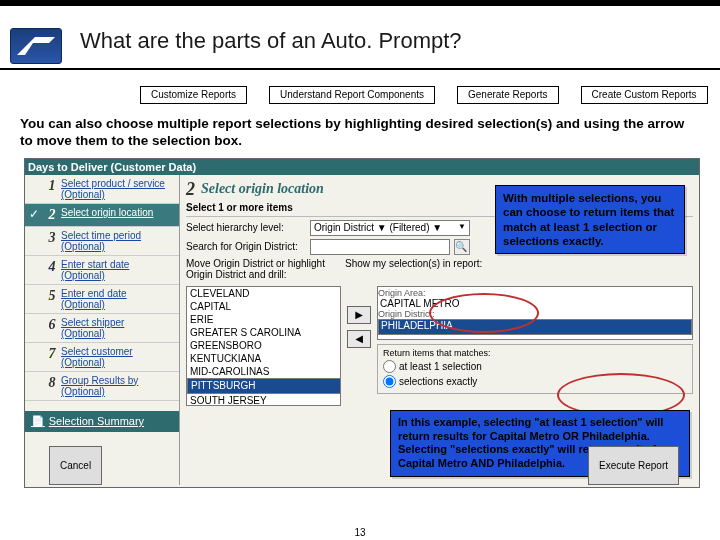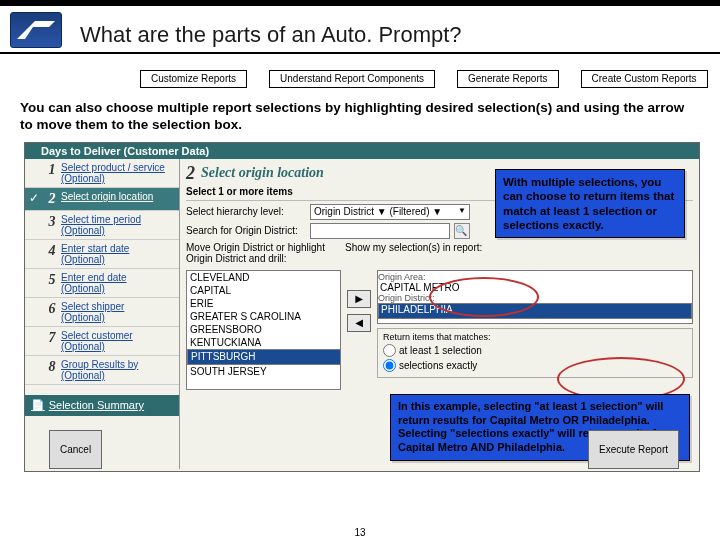--- a/index.html
+++ b/index.html
@@ -1,27 +1,27 @@
 <!DOCTYPE html>
 <html><head>
 <meta charset="utf-8">
 <style>
   * { box-sizing: border-box; margin: 0; padding: 0; }
   body { font-family: Arial, sans-serif; background: #fff; width: 720px; height: 540px; overflow: hidden; position: relative; }
   .slide { position: relative; width: 720px; height: 540px; }
   .topbar { height: 6px; background: #000; }
-  .header { display: flex; align-items: flex-end; padding: 6px 10px 4px 10px; border-bottom: 2px solid #000; }
+  .header { display: flex; align-items: flex-start; padding: 6px 10px 4px 10px; border-bottom: 2px solid #000; margin-top: 16px; }
   .logo { width: 52px; height: 36px; background: linear-gradient(180deg,#1a3d7c 0%,#2a55a8 100%); border-radius: 3px; position: relative; margin-right: 18px; border:1px solid #0a2a5c;}
   .logo svg { position:absolute; left:4px; top:4px; }
   .title { font-size: 22px; color:#1a1a1a; }
   .tabs { display:flex; gap: 22px; margin: 16px 0 8px 140px; }
   .tab { border:1px solid #000; padding: 2px 10px; font-size: 10px; text-align:center; line-height:1.2; min-width:90px; display:flex; align-items:center; justify-content:center; }
   .intro { font-size: 13.5px; font-weight: bold; padding: 4px 20px 6px 20px; line-height:1.25; }
   .app { margin: 2px 20px 0 24px; position:relative; height: 330px; border:1px solid #666; background:#f2f1ea; overflow:hidden; }
-  .app-title { background:#2d6b6f; color:#fff; font-size:11px; padding:2px 16px; font-weight:bold; }
+  .app-title { background:#2d6b6f; color:#fff; font-size:11px; padding:2px 3px; font-weight:bold; }
   .app-body { display:flex; height: calc(100% - 18px); }
   .steps { width: 155px; background:#f2f1ea; border-right:1px solid #999; font-size:10px; }
   .step { display:flex; align-items:flex-start; padding:3px 4px; border-bottom:1px solid #ccc; }
   .step-n { width:18px; font-family: Georgia, serif; font-style: italic; font-weight:bold; font-size:14px; text-align:center; color:#333;}
   .step.active { background:#3a7a7e; color:#fff; }
   .step.active .step-n { color:#fff; }
   .step .chk { width:14px; font-size:12px; color:#7a0; }
   .step.active .chk { color:#fff; }
   .step-t { flex:1; color:#1a4aa0; text-decoration:underline; line-height:1.1; }
   .step.active .step-t { color:#fff; }
@@ -154,20 +154,21 @@
         <div style="flex:1;font-size:10px;">Show my selection(s) in report:</div>
       </div>
       <div class="transfer">
         <div class="listbox">
           <div class="it">CLEVELAND</div>
           <div class="it">CAPITAL</div>
           <div class="it">ERIE</div>
           <div class="it">GREATER S CAROLINA</div>
           <div class="it">GREENSBORO</div>
           <div class="it">KENTUCKIANA</div>
+          <div class="it">MID-CAROLINAS</div>
           <div class="it sel">PITTSBURGH</div>
           <div class="it">SOUTH JERSEY</div>
         </div>
         <div class="arrows">
           <div class="btn">▶</div>
           <div class="btn">◀</div>
         </div>
         <div class="rpanel">
           <div class="rbox">
             <div style="font-size:9px;color:#555;">Origin Area:</div>

